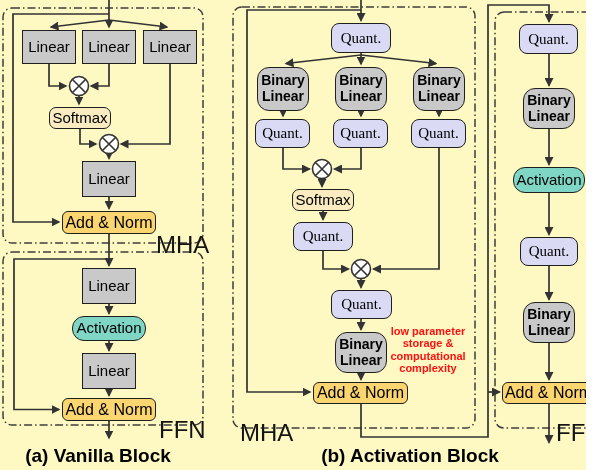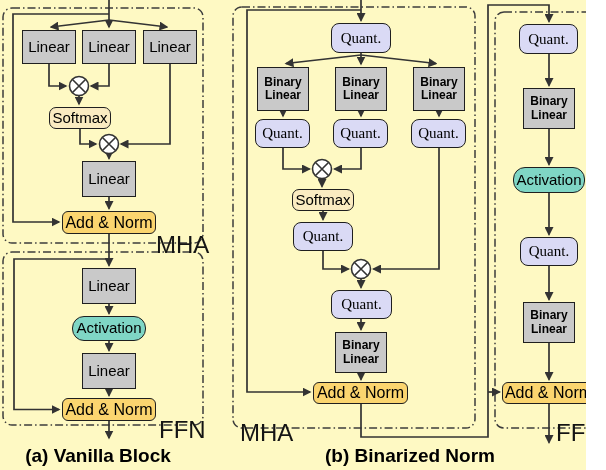--- a/index.html
+++ b/index.html
@@ -7,21 +7,21 @@
           font-family:"Liberation Sans",sans-serif;overflow:hidden;}
   .wires{position:absolute;left:0;top:0;z-index:1;}
   .wire{fill:none;stroke:var(--wire,#333);stroke-width:1.7px;}
   .boundary{fill:none;stroke:#3c3c3c;stroke-width:1.5px;stroke-dasharray:8 3 1.5 3;}
   .opcircle{fill:#fff;stroke:#333;stroke-width:1.6px;}
   .opx{stroke:#333;stroke-width:1.6px;}
   .node{position:absolute;display:flex;align-items:center;justify-content:center;
         text-align:center;font-size:15px;color:#000;border:1.6px solid #1f1f1f;
         box-sizing:border-box;line-height:1.12;z-index:2;white-space:pre-line;}
   .gray{background:var(--linear-fill,#C9C9C9);}
-  .boldtxt{font-weight:bold;font-size:12px;}
+  .boldtxt{font-weight:bold;font-size:14px;border-radius:12px;}
   .quant{background:var(--quant-fill,#DADAF5);border-radius:8px;font-family:Liberation Serif, serif;}
   .soft{background:var(--softmax-fill,#FAEBC1);border-radius:7px;}
   .gold{background:var(--add-norm-fill,#FBD56F);border-radius:6px;font-size:16px;}
   .teal{background:var(--activation-fill,#7FD6C5);border-radius:12px;}
   .seclabel{position:absolute;font-size:24px;color:#141414;z-index:2;margin-top:16px;}
   .caption{position:absolute;font-weight:bold;font-size:19px;color:#000;
            text-align:center;z-index:2;}
   .anno{position:absolute;font-weight:bold;font-size:11px;line-height:1.12;
         color:var(--annotation,#F00);text-align:center;white-space:pre-line;z-index:2;}
 </style>
@@ -143,20 +143,24 @@
 
   <div class="node quant" style="left:519px;top:24px;width:59px;height:30px">Quant.</div>
   <div class="node gray boldtxt" style="left:523px;top:88px;width:52px;height:41px">Binary
 Linear</div>
   <div class="node teal" style="left:513px;top:167px;width:72px;height:26px">Activation</div>
   <div class="node quant" style="left:520px;top:237px;width:58px;height:29px">Quant.</div>
   <div class="node gray boldtxt" style="left:523px;top:302px;width:52px;height:41px">Binary
 Linear</div>
   <div class="node gold" style="left:502px;top:382px;width:93px;height:22px">Add &amp; Norm</div>
 
+  <div class="anno" style="left:384px;top:325px;width:88px">low parameter
+storage &amp;
+computational
+complexity</div>
   <div class="seclabel" style="left:156px;top:215px">MHA</div>
   <div class="seclabel" style="left:159px;top:400px">FFN</div>
   <div class="seclabel" style="left:240px;top:403px">MHA</div>
   <div class="seclabel" style="left:556px;top:403px">FFN</div>
   <div class="caption" style="left:0px;top:445px;width:196px">(a) Vanilla Block</div>
-  <div class="caption" style="left:300px;top:445px;width:220px">(b) Binarized Norm</div>
+  <div class="caption" style="left:300px;top:445px;width:220px">(b) Activation Block</div>
 
 </div>
 
 </body></html>

